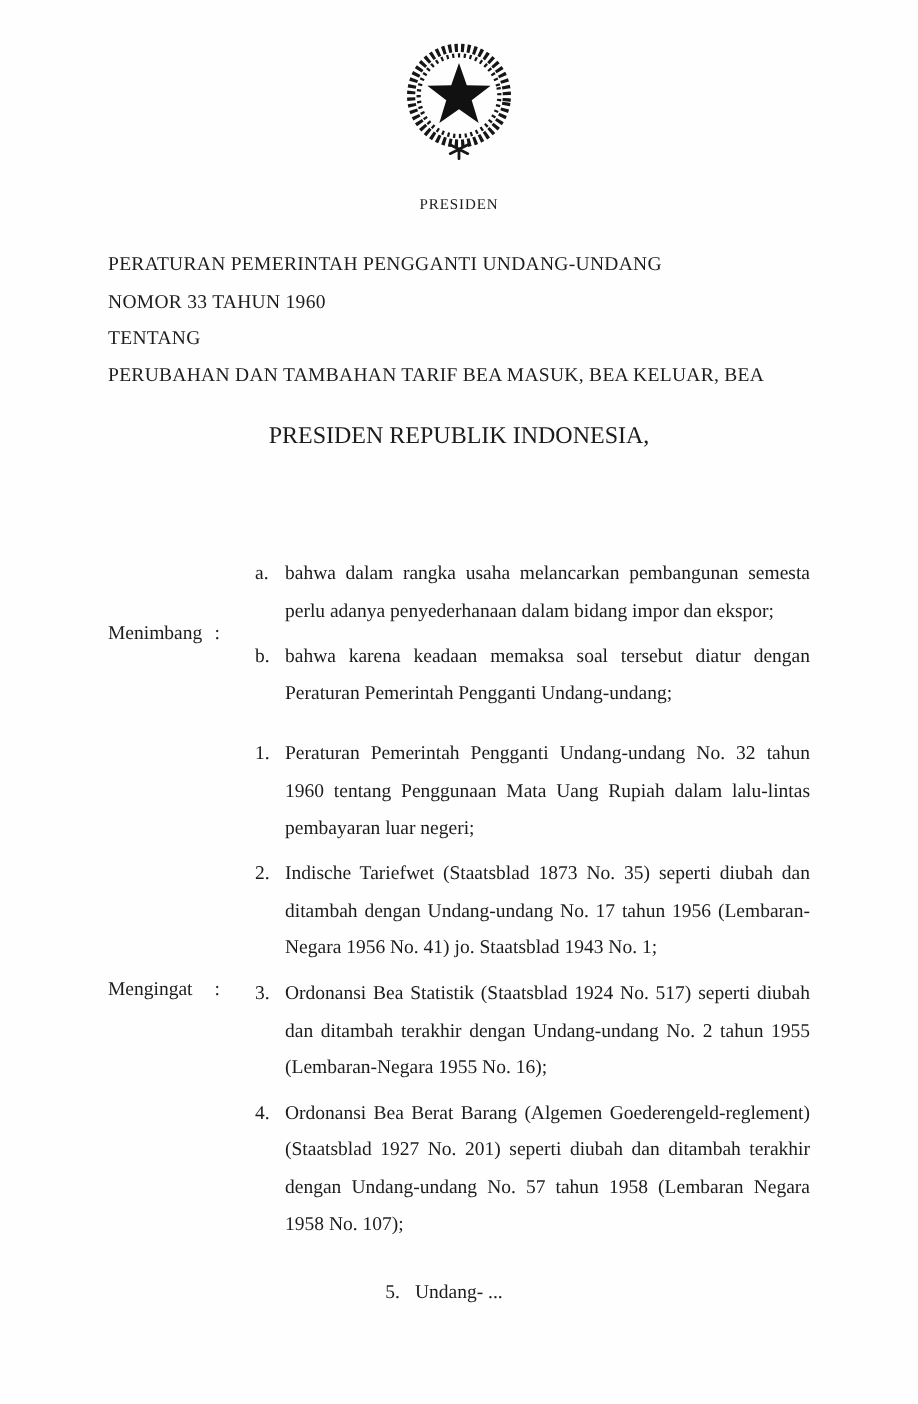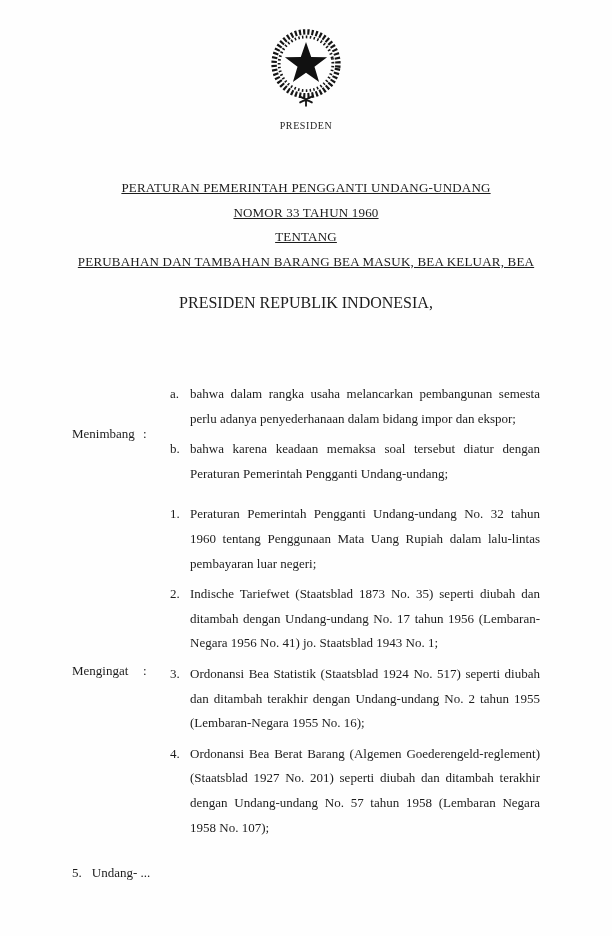--- a/index.html
+++ b/index.html
@@ -26,36 +26,35 @@
   }
   .emblem {
     display: inline-block;
     width: 84px;
     height: 84px;
   }
   .letterhead-line1 {
     font-size: 10px;
     line-height: 12px;
     letter-spacing: 0.6px;
-    margin-top: 6px;
+    margin-top: 16px;
   }
   .letterhead-line2 {
     font-size: 10px;
     line-height: 12px;
     letter-spacing: 0.6px;
   }
 
   
   .title-block {
-    margin-top: 44px;
-    text-align: center;
+    margin-top: 21px;
+    text-align: left;
     font-size: 13px;
     line-height: 24.5px;
     letter-spacing: 0.2px;
-    text-decoration: underline;
   }
 
   .salutation {
     margin-top: 17px;
     text-align: center;
     font-size: 16px;
     line-height: 24px;
   }
 
   
@@ -95,21 +94,21 @@
     flex-shrink: 0;
   }
   .item-text {
     flex: 1;
     text-align: justify;
   }
 
   
   .catchword {
     margin-top: 21px;
-    text-align: left;
+    text-align: center;
     padding-right: 20px;
     font-size: 13px;
     line-height: 24px;
   }
   .catchword .item-marker-inline {
     display: inline-block;
     margin-right: 10px;
   }
 </style>
 </head>
@@ -127,21 +126,21 @@
 
       <path d="M43 84 L57 91 M57 84 L43 91 M50 87 L50 95" stroke="#161616" stroke-width="2.2" fill="none" stroke-linecap="round"></path>
     </svg>
     <div class="letterhead-line1">PRESIDEN</div>
   </div>
 
   <div class="title-block">
     <div>PERATURAN PEMERINTAH PENGGANTI UNDANG-UNDANG</div>
     <div>NOMOR 33 TAHUN 1960</div>
     <div>TENTANG</div>
-    <div>PERUBAHAN DAN TAMBAHAN BARANG BEA MASUK, BEA KELUAR, BEA</div>
+    <div>PERUBAHAN DAN TAMBAHAN TARIF BEA MASUK, BEA KELUAR, BEA</div>
   </div>
 
   <div class="salutation">PRESIDEN REPUBLIK INDONESIA,</div>
 
   <div class="clauses">
 
     <div class="clause">
       <div class="clause-label">Menimbang</div>
       <div class="clause-colon">:</div>
       <div class="clause-items">

